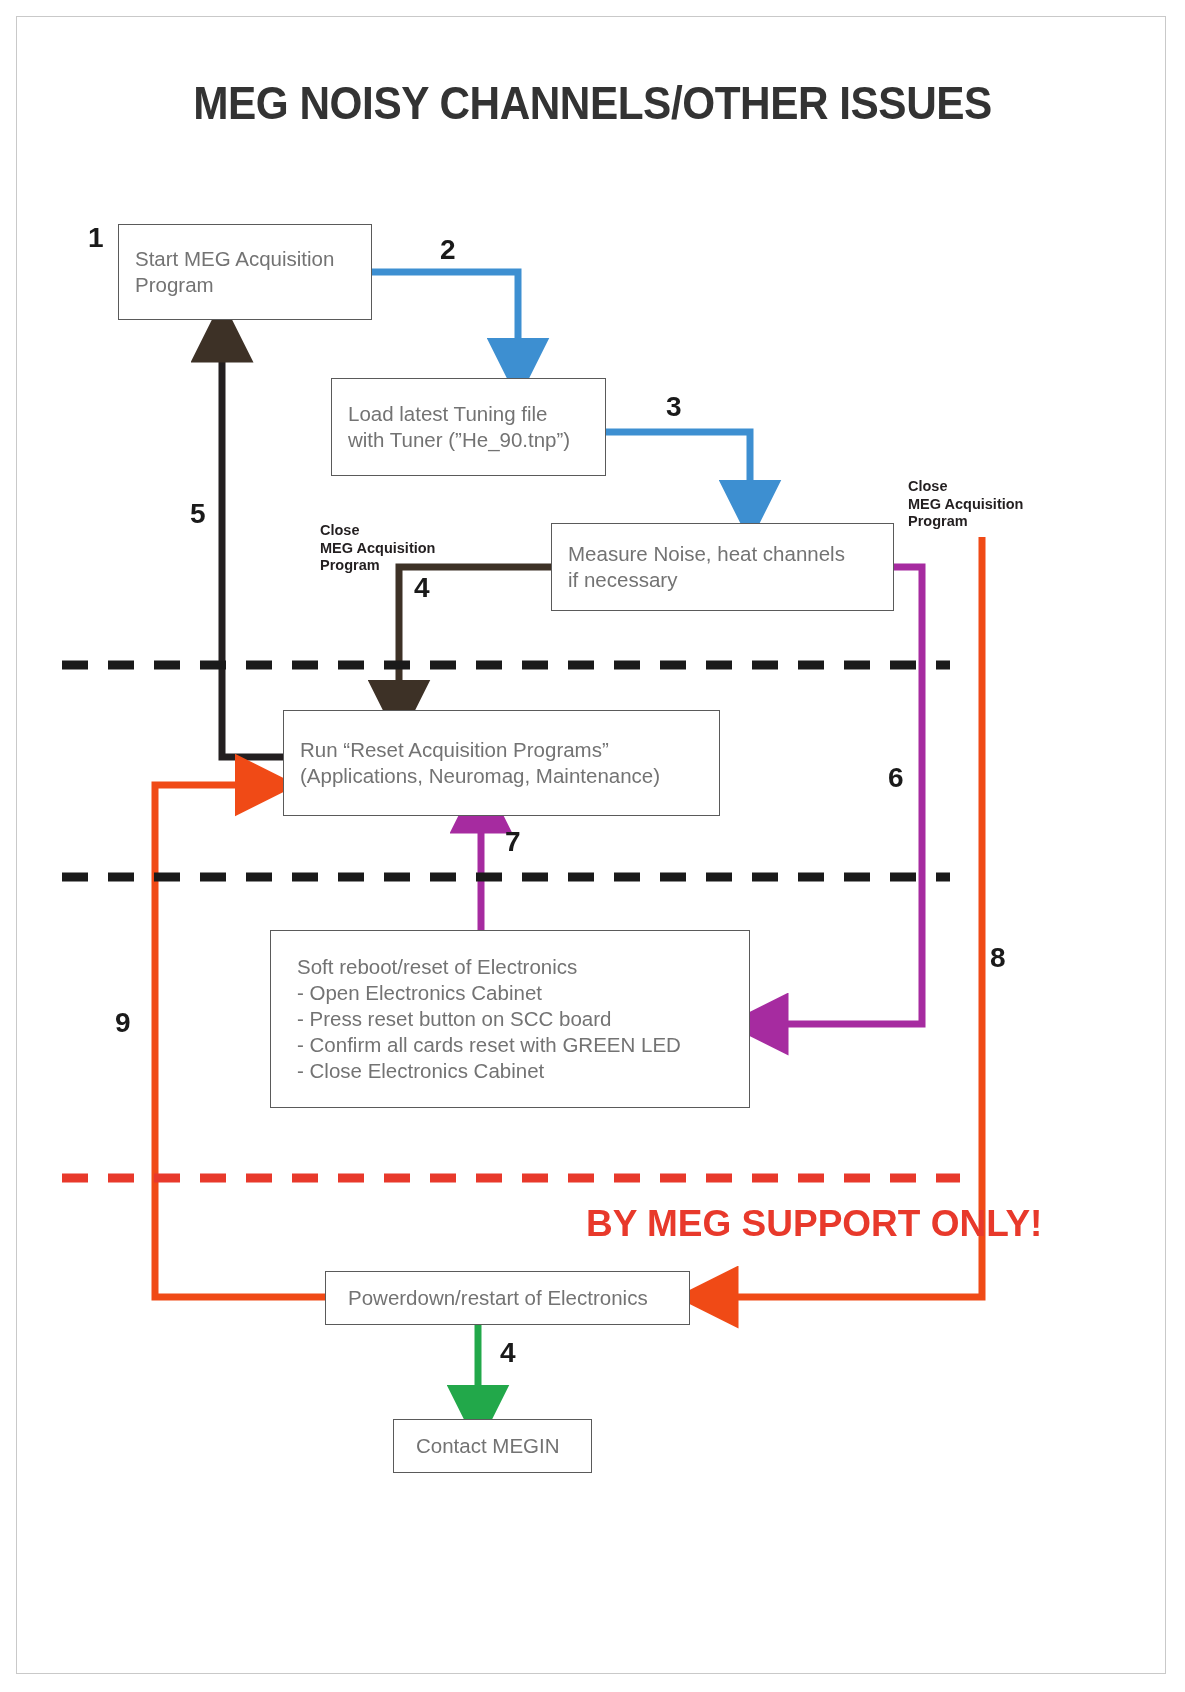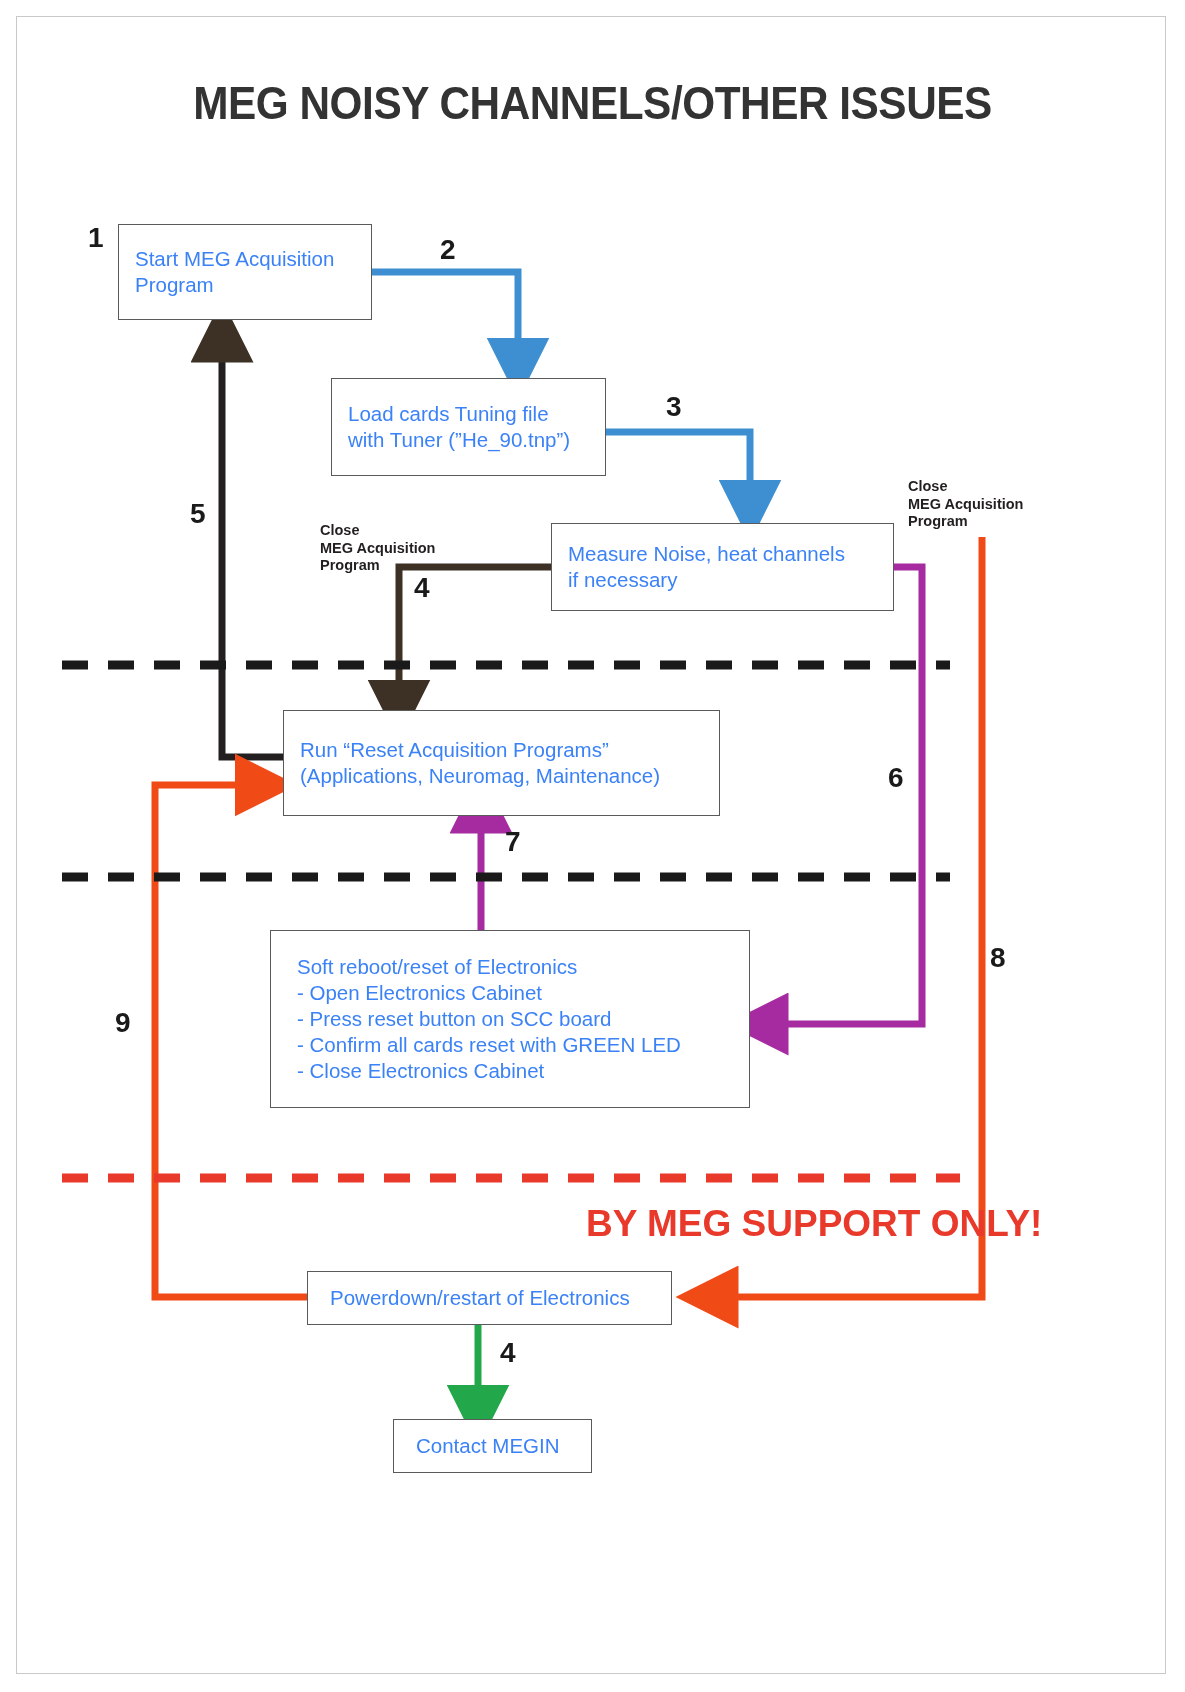--- a/index.html
+++ b/index.html
@@ -49,21 +49,21 @@
     color: #333333;
     transform: scaleX(0.92);
     transform-origin: center top;
     white-space: nowrap;
   }
   .node {
     position: absolute;
     box-sizing: border-box;
     border: 1px solid #5a5a5a;
     background: #ffffff;
-    color: #3b82f6;
+    color: #737373;
     font-size: 20.5px;
     line-height: 26px;
     padding: 0 0 0 16px;
     display: flex;
     flex-direction: column;
     justify-content: center;
   }
   .node .line { white-space: pre; }
   .step-num {
     position: absolute;
@@ -158,21 +158,21 @@
 
     <line x1="62" y1="1178" x2="960" y2="1178" stroke="#e8392b" stroke-width="9" stroke-dasharray="26,20"></line>
   </svg>
 
   <div class="node" style="left:118px; top:224px; width:254px; height:96px;">
     <span class="line">Start MEG Acquisition</span>
     <span class="line">Program</span>
   </div>
 
   <div class="node" style="left:331px; top:378px; width:275px; height:98px;">
-    <span class="line">Load cards Tuning file</span>
+    <span class="line">Load latest Tuning file</span>
     <span class="line">with Tuner (”He_90.tnp”)</span>
   </div>
 
   <div class="node" style="left:551px; top:523px; width:343px; height:88px;">
     <span class="line">Measure Noise, heat channels</span>
     <span class="line">if necessary</span>
   </div>
 
   <div class="node" style="left:283px; top:710px; width:437px; height:106px;">
     <span class="line">Run “Reset Acquisition Programs”</span>
@@ -180,21 +180,21 @@
   </div>
 
   <div class="node" style="left:270px; top:930px; width:480px; height:178px; padding-left:26px;">
     <span class="line">Soft reboot/reset of Electronics</span>
     <span class="line">- Open Electronics Cabinet</span>
     <span class="line">- Press reset button on SCC board</span>
     <span class="line">- Confirm all cards reset with GREEN LED</span>
     <span class="line">- Close Electronics Cabinet</span>
   </div>
 
-  <div class="node" style="left:307px; top:1271px; width:365px; height:54px; padding-left:22px;">
+  <div class="node" style="left:325px; top:1271px; width:365px; height:54px; padding-left:22px;">
     <span class="line">Powerdown/restart of Electronics</span>
   </div>
 
   <div class="node" style="left:393px; top:1419px; width:199px; height:54px; padding-left:22px;">
     <span class="line">Contact MEGIN</span>
   </div>
 
   <div class="step-num" style="left:88px; top:222px;">1</div>
   <div class="step-num" style="left:440px; top:234px;">2</div>
   <div class="step-num" style="left:666px; top:391px;">3</div>

